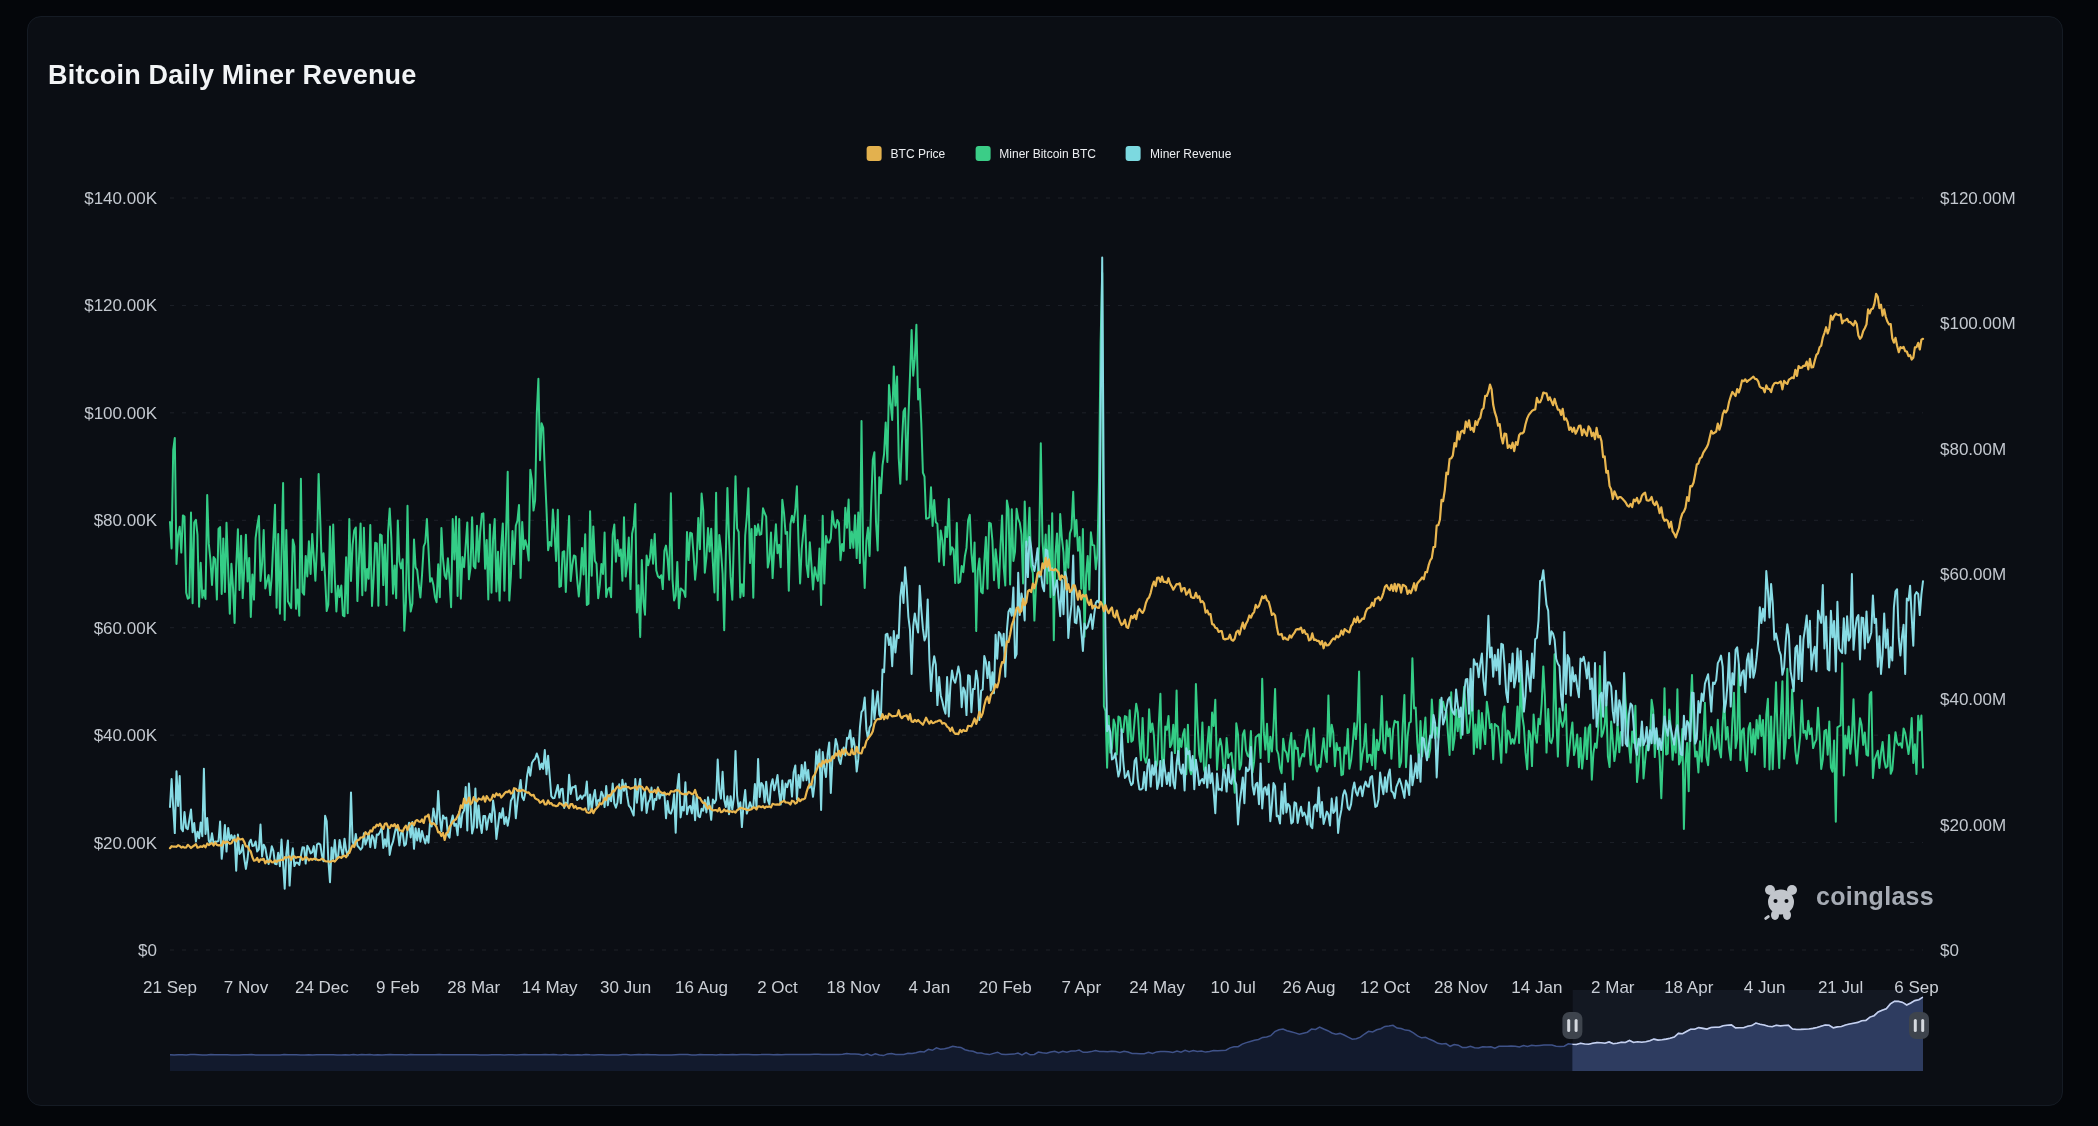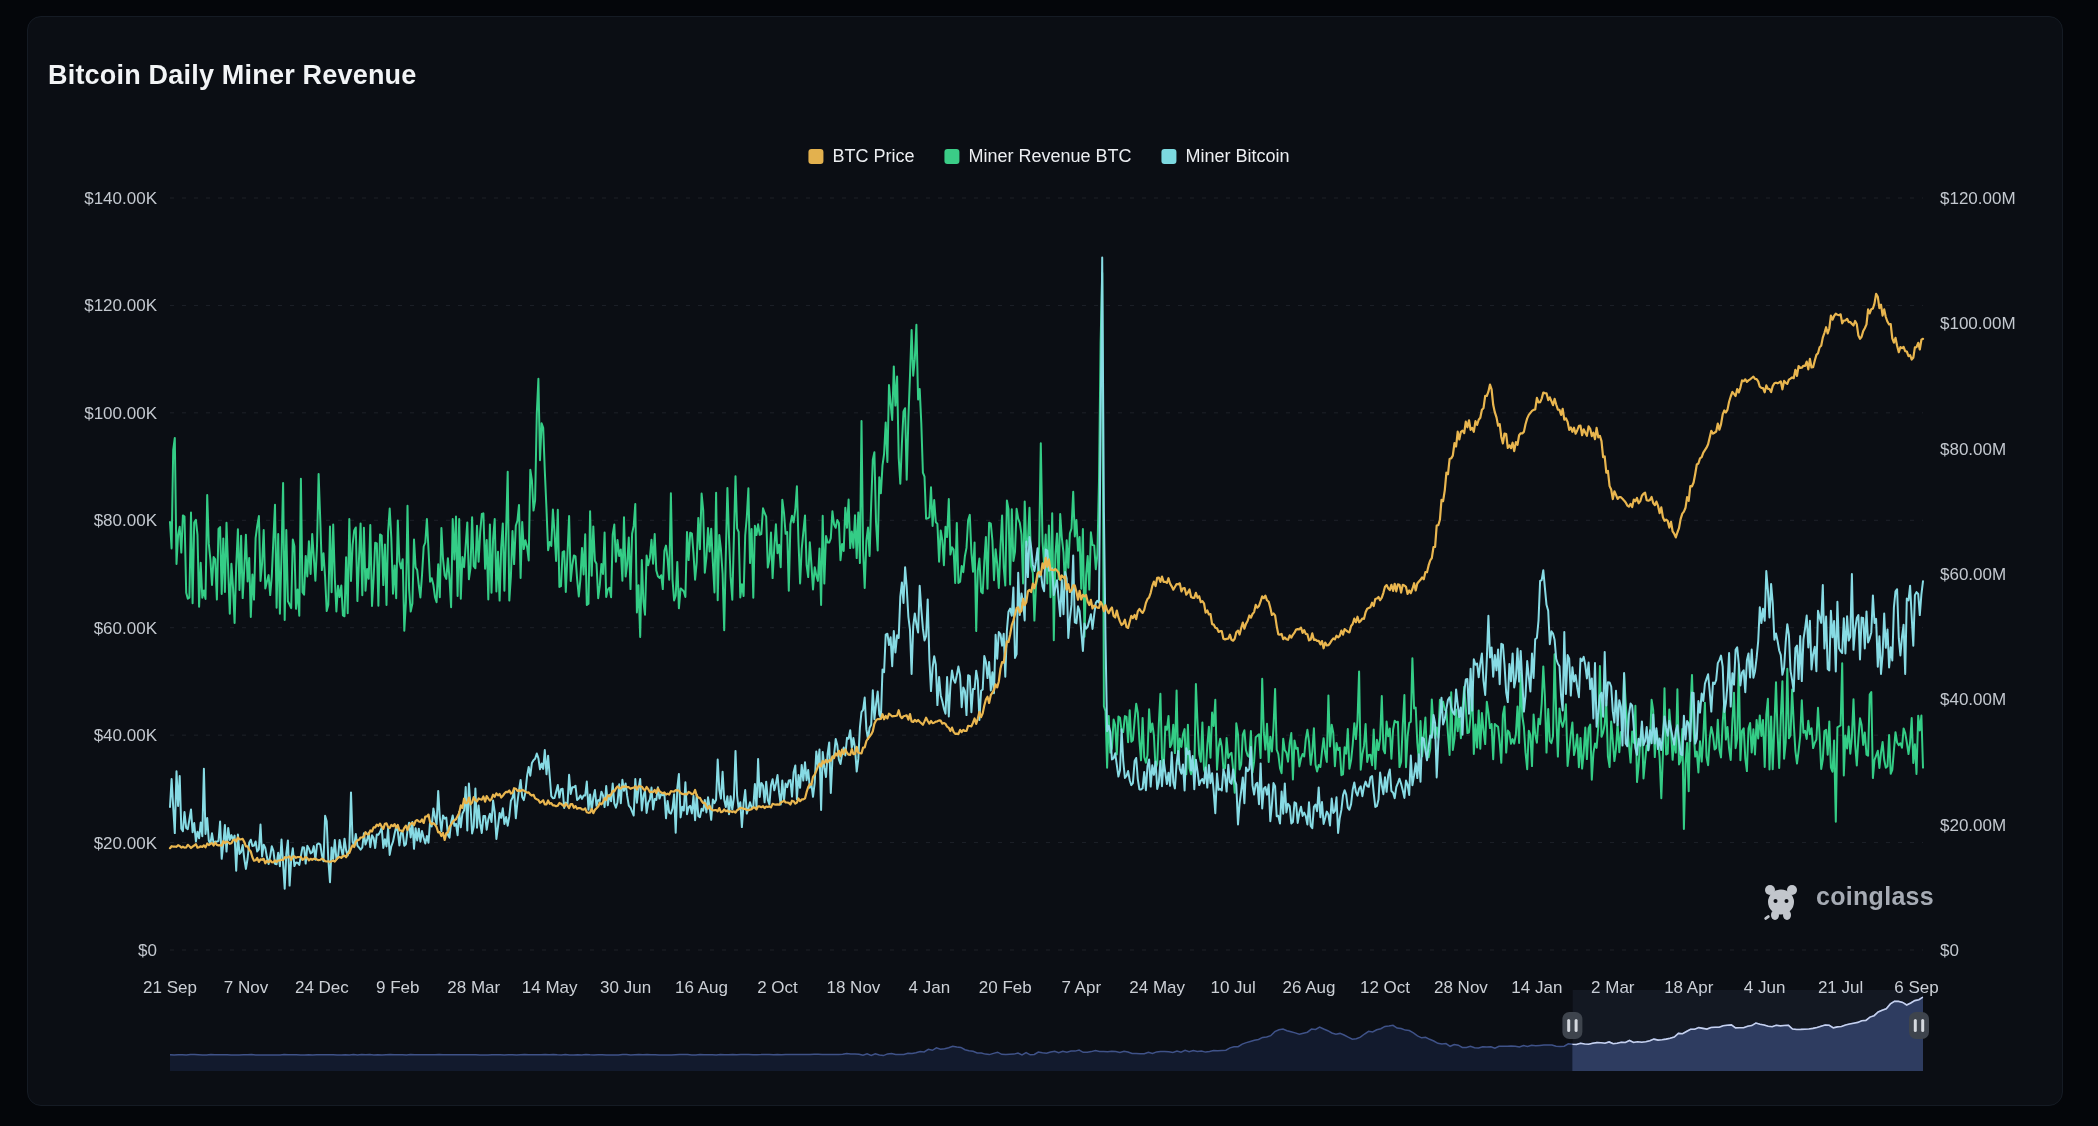--- a/index.html
+++ b/index.html
@@ -5,45 +5,45 @@
   html,body{margin:0;padding:0;background:#04060a;}
   body{width:2098px;height:1126px;position:relative;overflow:hidden;
        font-family:"Liberation Sans",sans-serif;-webkit-font-smoothing:antialiased;}
   .card{position:absolute;left:27px;top:16px;width:2036px;height:1090px;
         background:#0b0e14;border:1px solid #151b24;border-radius:14px;box-sizing:border-box;}
   .title{position:absolute;left:48px;top:60px;font-size:27px;font-weight:700;color:#f2f4f6;letter-spacing:.2px;}
   .legend{position:absolute;left:50%;top:146px;transform:translateX(-50%);
           display:flex;align-items:center;gap:30px;}
   .legend-item{display:flex;align-items:center;gap:9px;cursor:pointer;}
   .swatch{width:15px;height:15px;border-radius:3px;display:inline-block;}
-  .legend-label{font-size:18px;color:#eceef1;font-weight:500;}
+  .legend-label{font-size:12px;color:#eceef1;font-weight:500;}
   #chart{position:absolute;left:0;top:0;}
   svg text{font-family:"Liberation Sans",sans-serif;}
   .brand{position:absolute;left:1762px;top:882px;display:flex;gap:16px;}
   .brand-text{font-size:25px;font-weight:700;color:#a6abb4;letter-spacing:.3px;}
 </style>
 </head>
 <body>
 
 <div class="card"></div>
 
 <div class="title">Bitcoin Daily Miner Revenue</div>
 
 <div class="legend">
   <div class="legend-item">
     <span class="swatch" style="background: rgb(227, 177, 78);"></span>
     <span class="legend-label">BTC Price</span>
   </div>
   <div class="legend-item">
     <span class="swatch" style="background: rgb(59, 205, 135);"></span>
-    <span class="legend-label">Miner Revenue BTC</span>
+    <span class="legend-label">Miner Bitcoin BTC</span>
   </div>
   <div class="legend-item">
     <span class="swatch" style="background: rgb(124, 217, 224);"></span>
-    <span class="legend-label">Miner Bitcoin</span>
+    <span class="legend-label">Miner Revenue</span>
   </div>
 </div>
 
 <svg id="chart" width="2098" height="1126" viewBox="0 0 2098 1126">
     <g>
       <line x1="170" x2="1923" y1="950" y2="950" stroke="rgba(200,210,225,0.10)" stroke-width="1" stroke-dasharray="4 8"></line>
       <line x1="170" x2="1923" y1="842.5714285714286" y2="842.5714285714286" stroke="rgba(200,210,225,0.10)" stroke-width="1" stroke-dasharray="4 8"></line>
       <line x1="170" x2="1923" y1="735.1428571428571" y2="735.1428571428571" stroke="rgba(200,210,225,0.10)" stroke-width="1" stroke-dasharray="4 8"></line>
       <line x1="170" x2="1923" y1="627.7142857142858" y2="627.7142857142858" stroke="rgba(200,210,225,0.10)" stroke-width="1" stroke-dasharray="4 8"></line>
       <line x1="170" x2="1923" y1="520.2857142857143" y2="520.2857142857143" stroke="rgba(200,210,225,0.10)" stroke-width="1" stroke-dasharray="4 8"></line>

